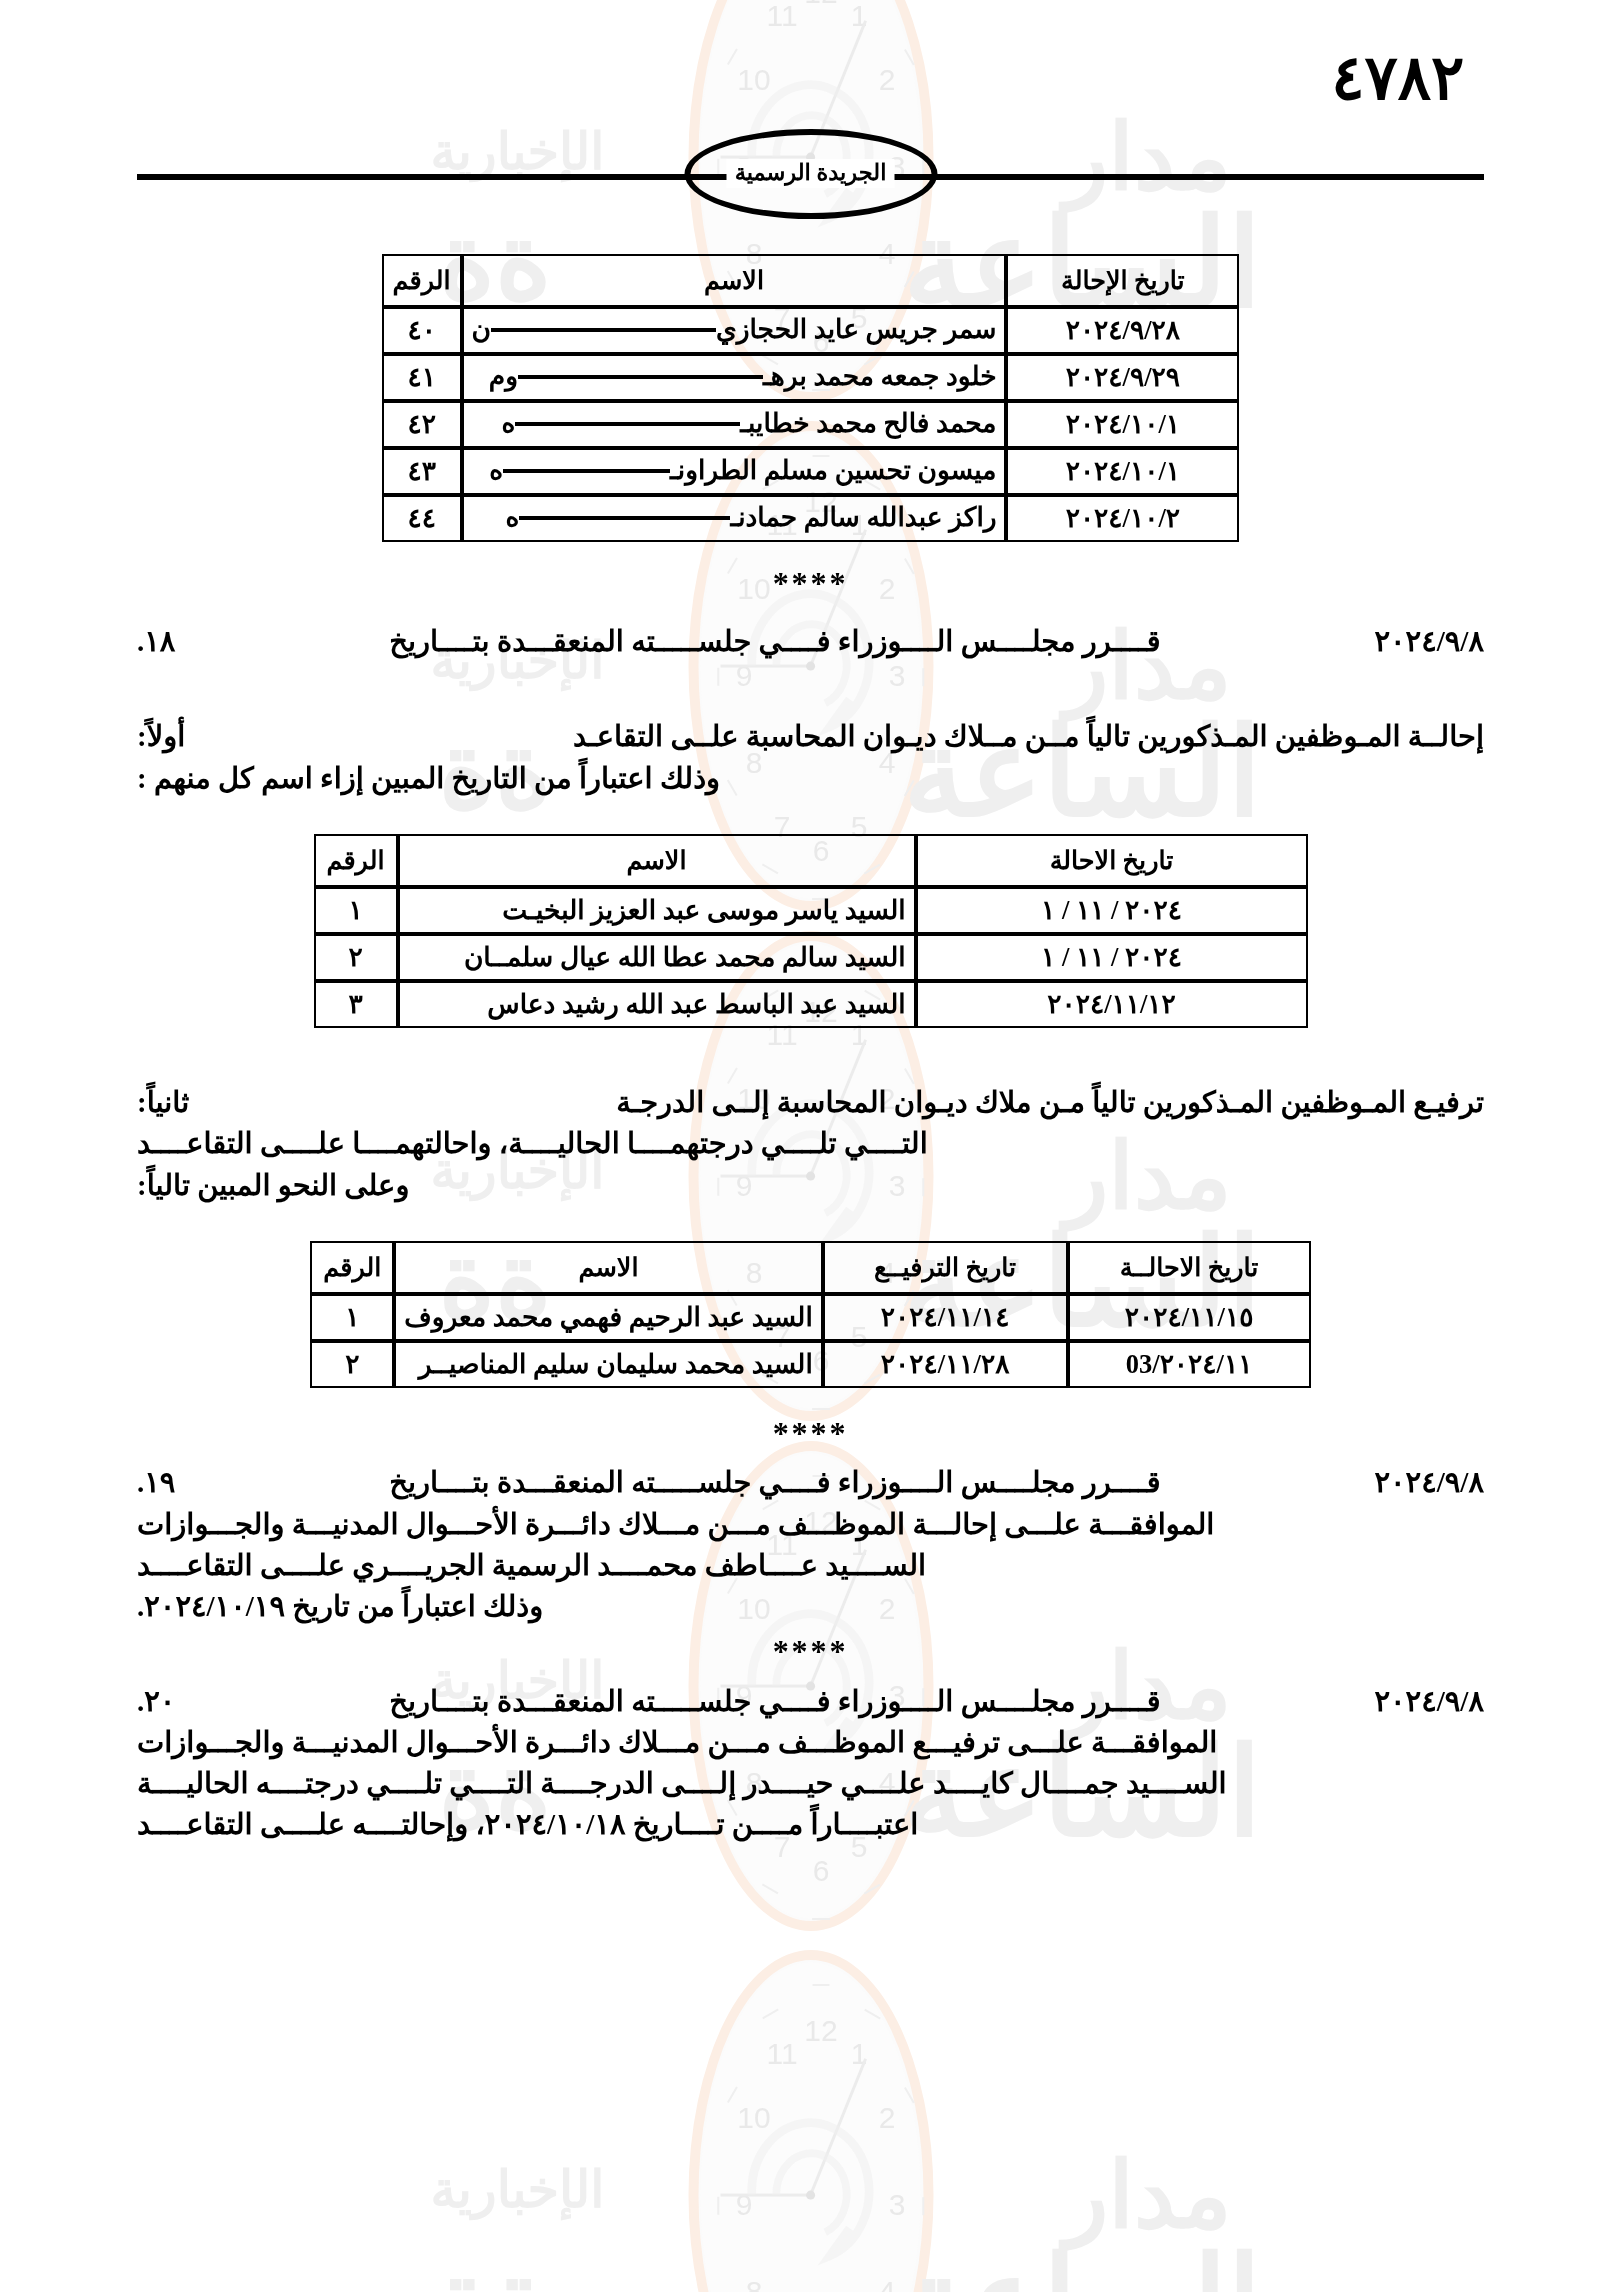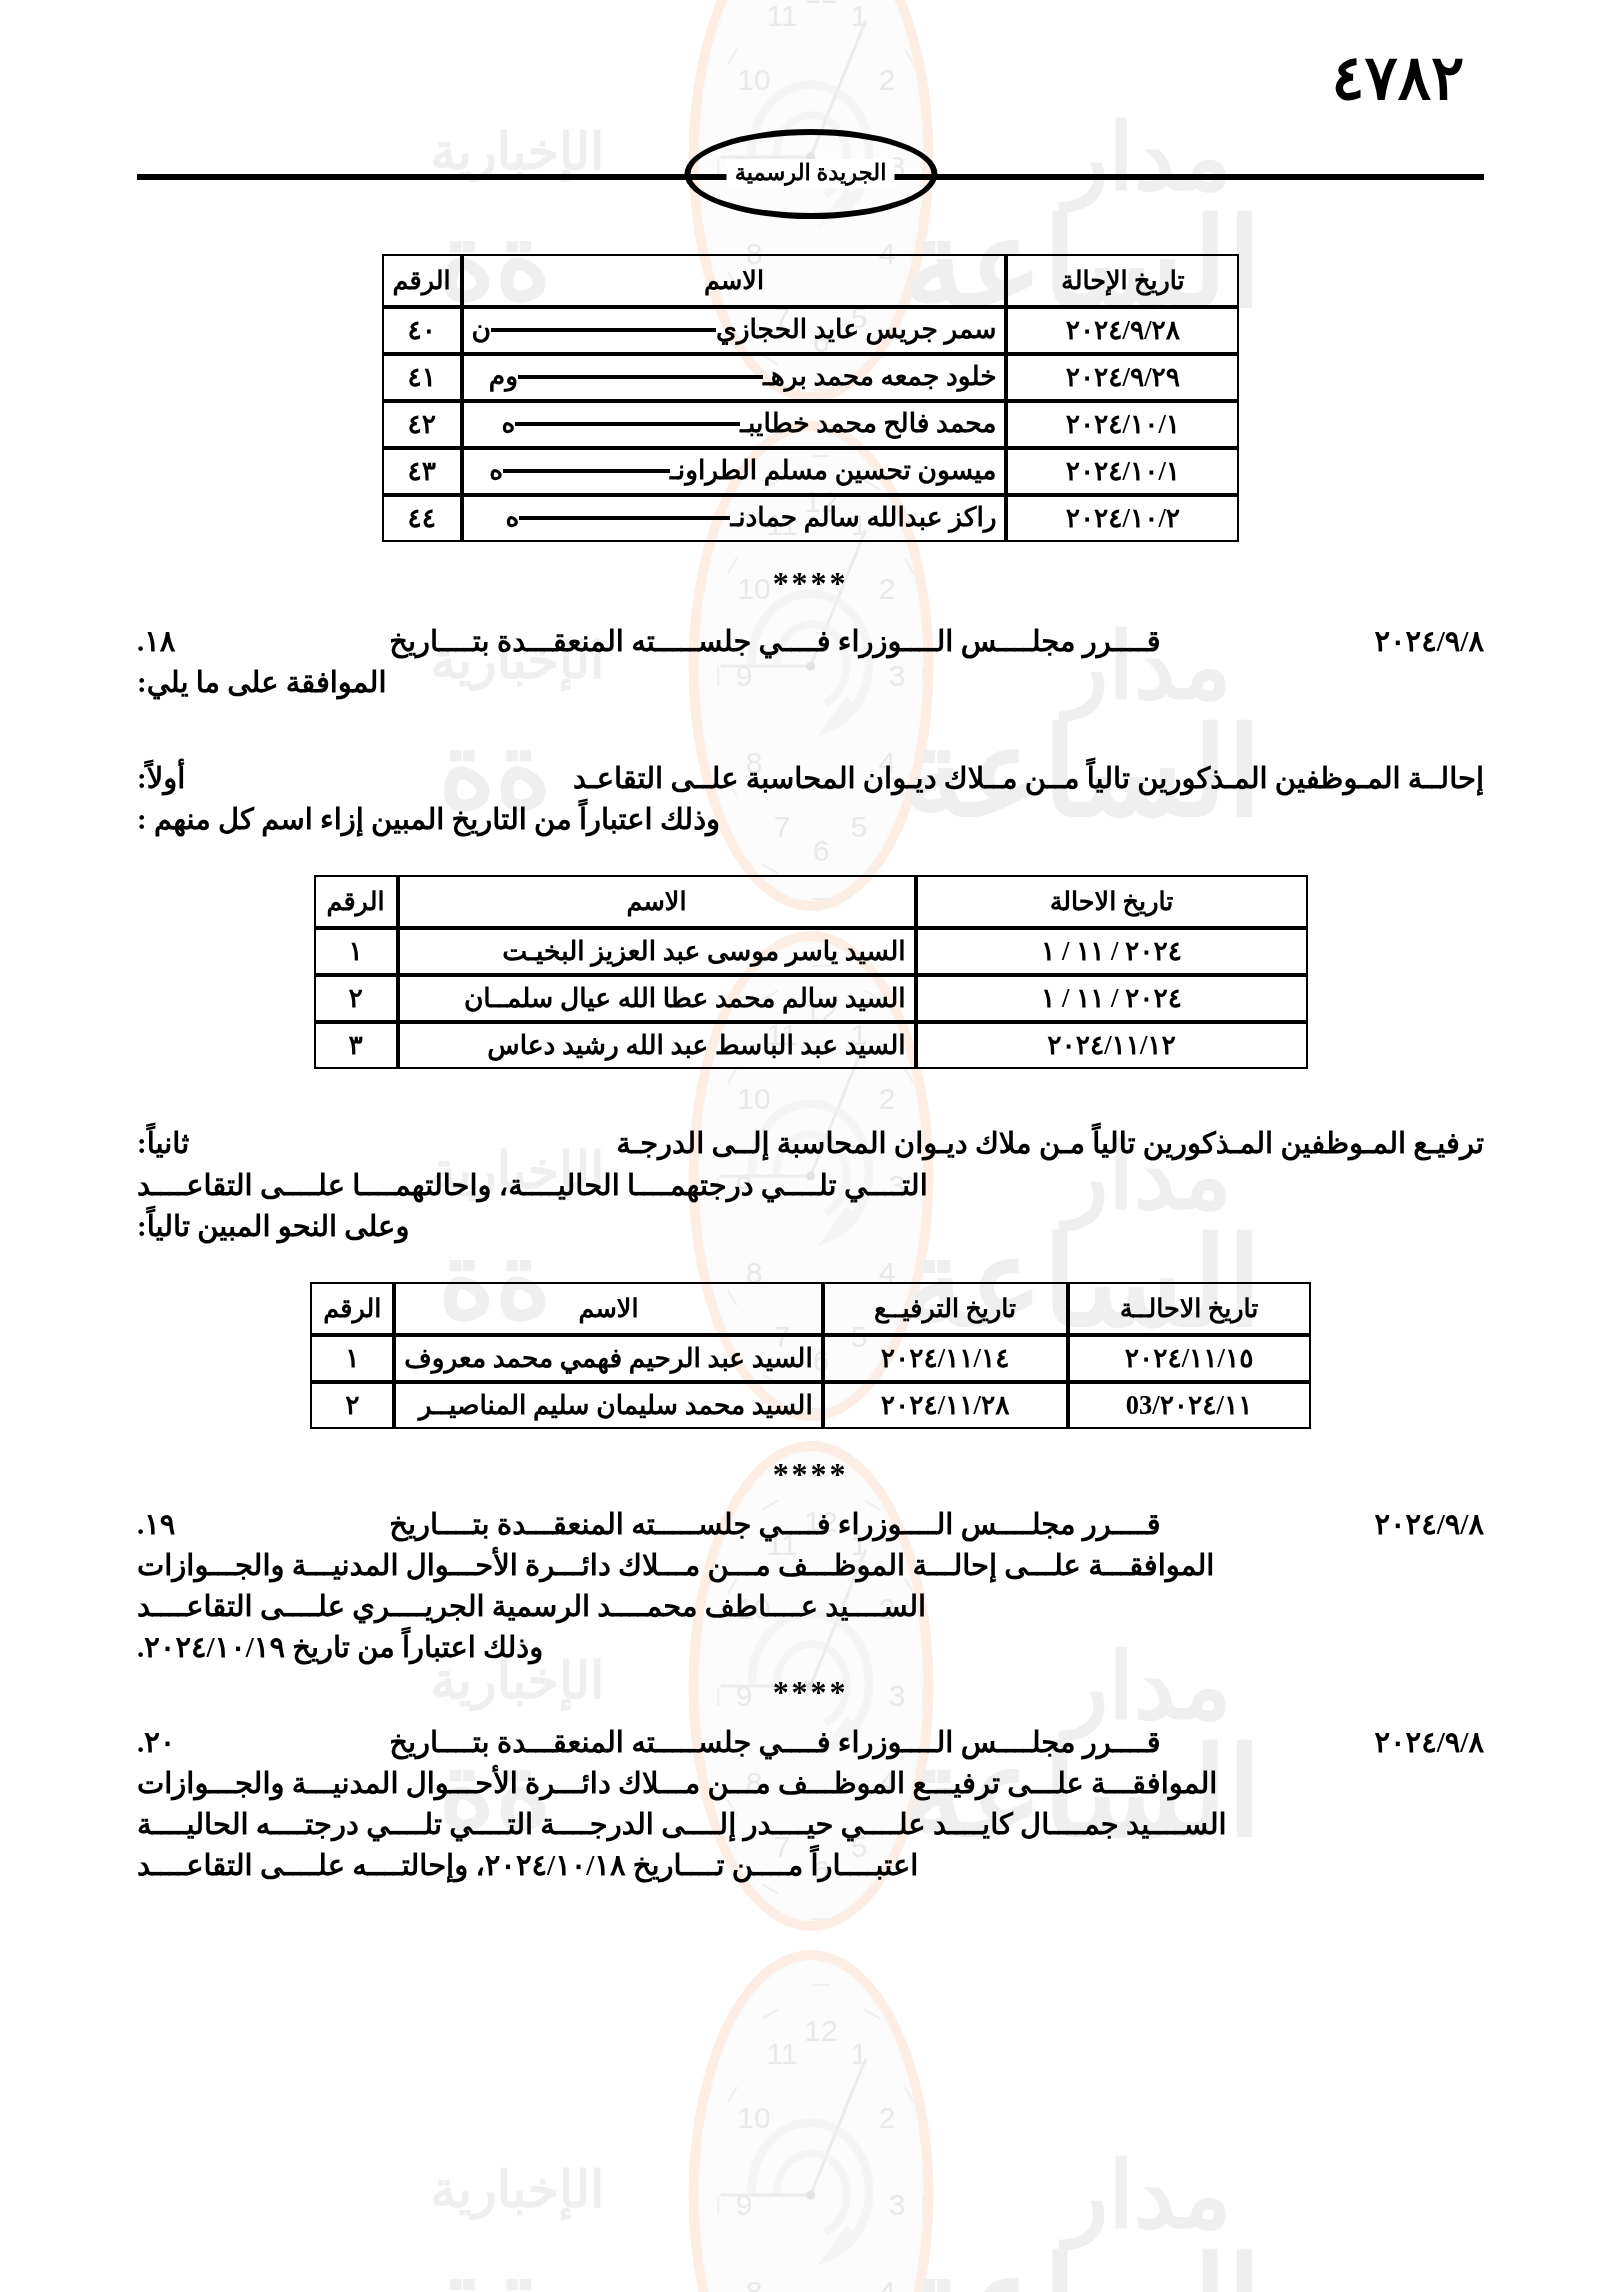--- a/index.html
+++ b/index.html
@@ -542,23 +542,20 @@
     </div>
 
     <div class="stars">****</div>
 
     <div class="clause">
       <div class="jline">
         <span>٢٠٢٤/٩/٨</span>
         <span>قــــرر مجلــــس الــــوزراء فــــي جلســـــته المنعقـــدة بتــــاريخ</span>
         <span>١٨.</span>
       </div>
-      <div class="jline last">
-        <span>الموافقة على ما يلي:</span>
-      </div>
     </div>
 
     <div class="spacer-md"></div>
 
     <div class="clause">
       <div class="jline">
         <span>إحالــة المـوظفين المـذكورين تالياً مــن مــلاك ديـوان المحاسبة علــى التقاعـد</span>
         <span class="sub-head">أولاً:</span>
       </div>
       <div class="jline last">

